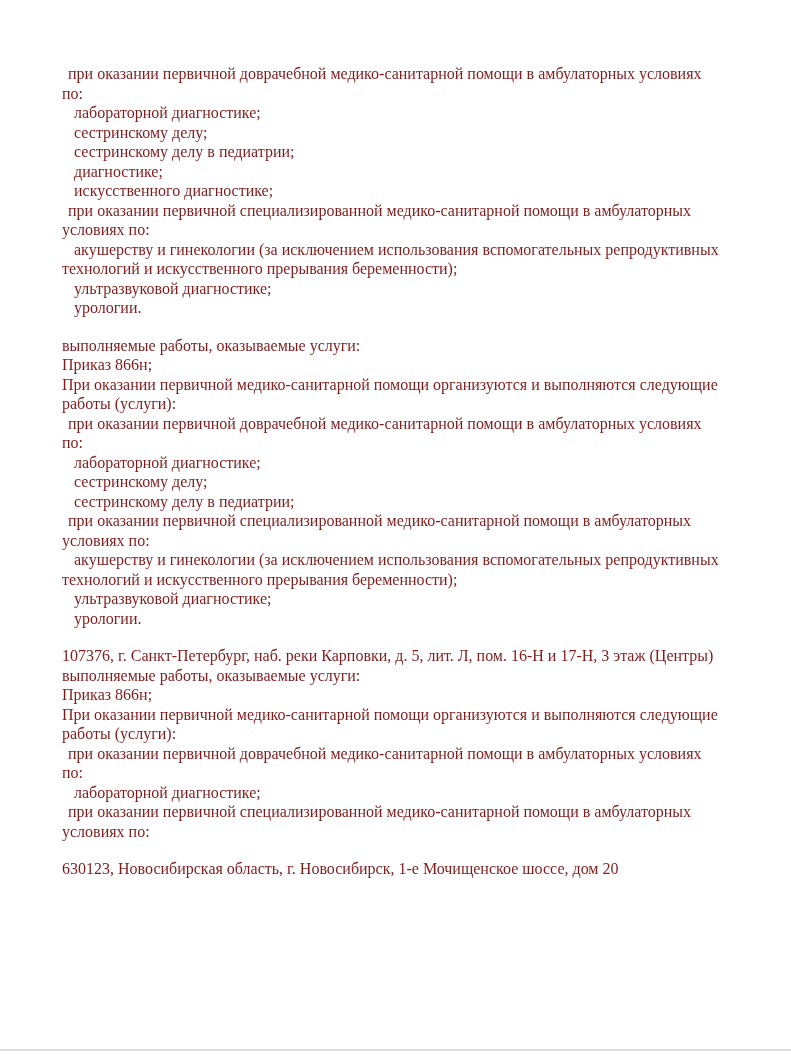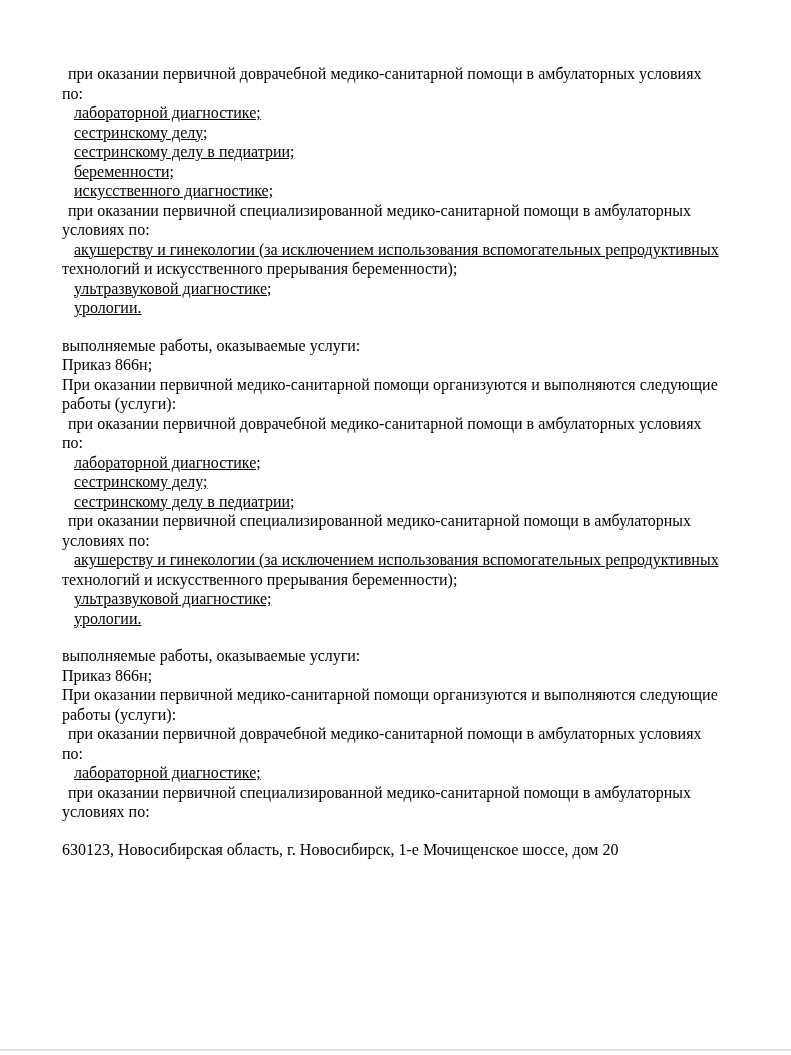--- a/index.html
+++ b/index.html
@@ -27,41 +27,41 @@
   }
   .block:last-child {
     margin-bottom: 0;
   }
   .line {
     line-height: 19.5px;
     white-space: nowrap;
     text-indent: 0;
   }
   .ind1 { text-indent: 6px; }
-  .ind2 { text-indent: 12px; text-decoration: underline; }
+  .ind2 { text-indent: 12px; }
   .bottom-divider {
     position: absolute;
     left: 0;
     top: 1049px;
     width: 791px;
     height: 2px;
     background: #e0e0e0;
   }
 </style>
 </head>
 <body style="background: rgb(255, 255, 255);">
 
-<div class="doc" style="color: #000000;">
+<div class="doc" style="color: #7f1d1d;">
     <div class="block">
       <div class="line ind1">при оказании первичной доврачебной медико-санитарной помощи в амбулаторных условиях</div>
       <div class="line ind0">по:</div>
       <div class="line ind2">лабораторной диагностике;</div>
       <div class="line ind2">сестринскому делу;</div>
       <div class="line ind2">сестринскому делу в педиатрии;</div>
-      <div class="line ind2">беременности;</div>
+      <div class="line ind2">диагностике;</div>
       <div class="line ind2">искусственного диагностике;</div>
       <div class="line ind1">при оказании первичной специализированной медико-санитарной помощи в амбулаторных</div>
       <div class="line ind0">условиях по:</div>
       <div class="line ind2">акушерству и гинекологии (за исключением использования вспомогательных репродуктивных</div>
       <div class="line ind0">технологий и искусственного прерывания беременности);</div>
       <div class="line ind2">ультразвуковой диагностике;</div>
       <div class="line ind2">урологии.</div>
     </div>
     <div class="block">
       <div class="line ind0">выполняемые работы, оказываемые услуги:</div>
@@ -74,20 +74,21 @@
       <div class="line ind2">сестринскому делу;</div>
       <div class="line ind2">сестринскому делу в педиатрии;</div>
       <div class="line ind1">при оказании первичной специализированной медико-санитарной помощи в амбулаторных</div>
       <div class="line ind0">условиях по:</div>
       <div class="line ind2">акушерству и гинекологии (за исключением использования вспомогательных репродуктивных</div>
       <div class="line ind0">технологий и искусственного прерывания беременности);</div>
       <div class="line ind2">ультразвуковой диагностике;</div>
       <div class="line ind2">урологии.</div>
     </div>
     <div class="block">
+      <div class="line ind0">107376, г. Санкт-Петербург, наб. реки Карповки, д. 5, лит. Л, пом. 16-Н и 17-Н, 3 этаж (Центры)</div>
       <div class="line ind0">выполняемые работы, оказываемые услуги:</div>
       <div class="line ind0">Приказ 866н;</div>
       <div class="line ind0">При оказании первичной медико-санитарной помощи организуются и выполняются следующие</div>
       <div class="line ind0">работы (услуги):</div>
       <div class="line ind1">при оказании первичной доврачебной медико-санитарной помощи в амбулаторных условиях</div>
       <div class="line ind0">по:</div>
       <div class="line ind2">лабораторной диагностике;</div>
       <div class="line ind1">при оказании первичной специализированной медико-санитарной помощи в амбулаторных</div>
       <div class="line ind0">условиях по:</div>
     </div>

